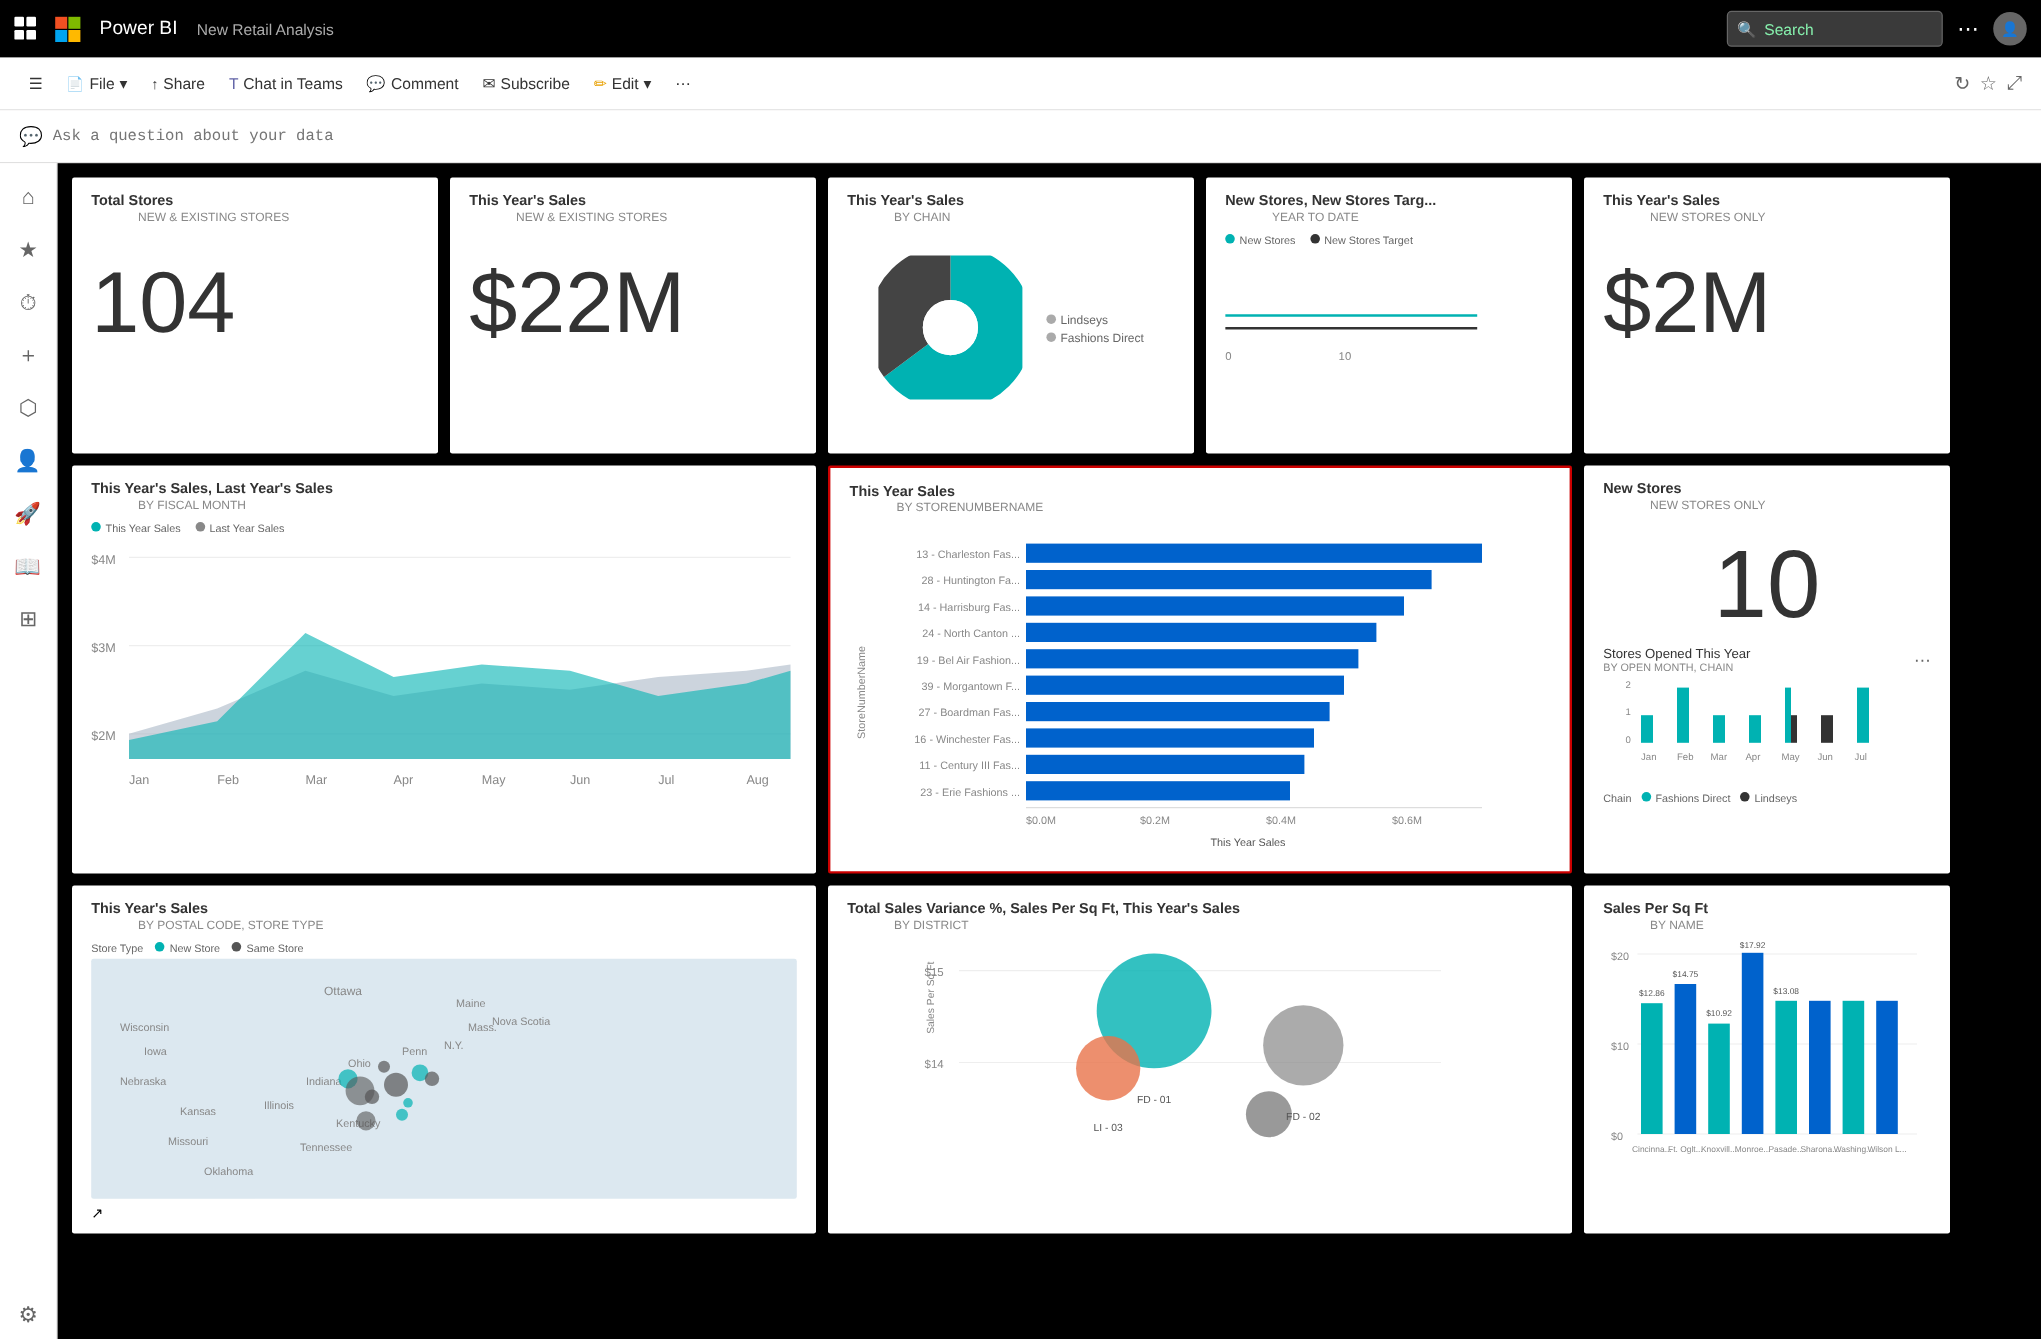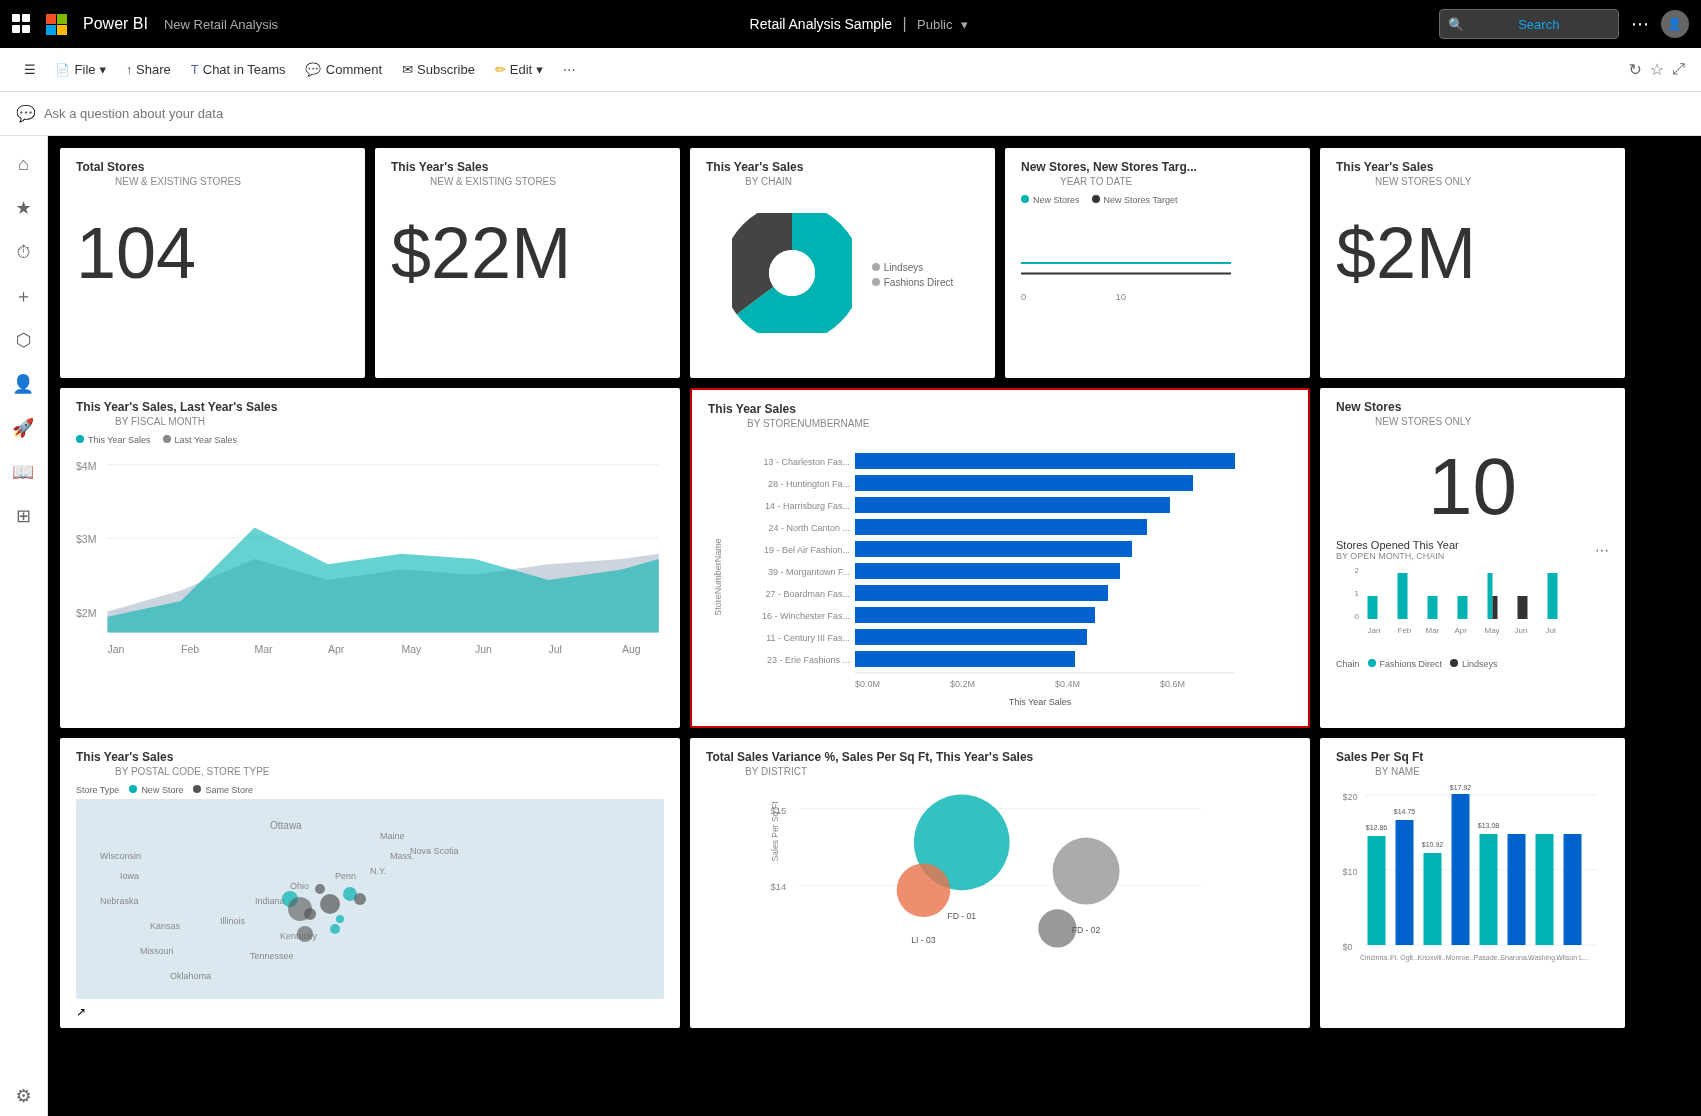--- a/index.html
+++ b/index.html
@@ -62,20 +62,21 @@
       align-items: center;
       padding: 0 16px;
       border-bottom: 1px solid #e0e0e0;
     }
     .qa-input {
       border: none;
       outline: none;
       font-size: 13px;
       color: #6d28d9;
       flex: 1;
+      font-family: Liberation Mono, monospace;
     }
 
     
     .layout { display: flex; height: calc(1116px - 136px); }
     .sidebar {
       width: 48px;
       background: #fff;
       border-right: 1px solid #e0e0e0;
       display: flex;
       flex-direction: column;
@@ -161,30 +162,24 @@
       <div style="width:10px;height:10px;background:#f25022;"></div>
       <div style="width:10px;height:10px;background:#7fba00;"></div>
     </div>
     <div style="display:flex;gap:1px;">
       <div style="width:10px;height:10px;background:#00a4ef;"></div>
       <div style="width:10px;height:10px;background:#ffb900;"></div>
     </div>
   </div>
   <span style="color:#fff;font-size:16px;font-weight:300;margin-right:8px;">Power BI</span>
   <span style="color:#aaa;font-size:13px;">New Retail Analysis</span>
-  <div style="flex:1;text-align:center;">
-    <span style="color:#fff;font-size:14px;">Retail Analysis Sample</span>
-    <span style="color:#aaa;margin:0 6px;">|</span>
-    <span style="color:#aaa;font-size:13px;">Public</span>
-    <span style="color:#aaa;font-size:13px;margin-left:4px;">▾</span>
-  </div>
   <div class="nav-right">
     <div class="search-box">
       <span style="color:#aaa;">🔍</span>
-      <span style="color:#0ea5e9;font-size:13px;margin-left:48px;">Search</span>
+      <span style="color:#86efac;font-size:13px;">Search</span>
     </div>
     <span style="color:#fff;font-size:18px;cursor:pointer;">⋯</span>
     <div class="avatar">
       <span style="color:#fff;font-size:12px;">👤</span>
     </div>
   </div>
 </div>
 
 <div class="toolbar">
   <div class="toolbar-btn">

